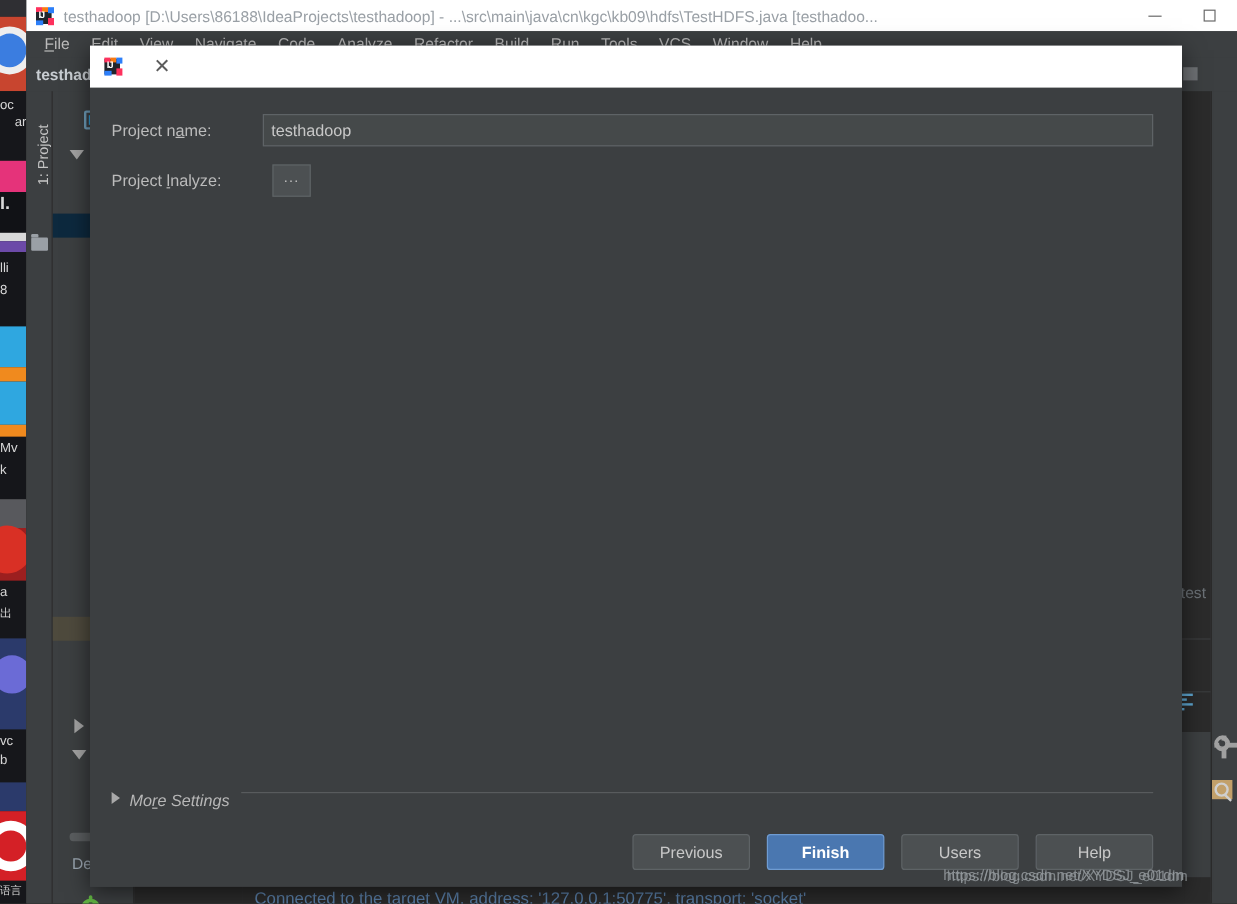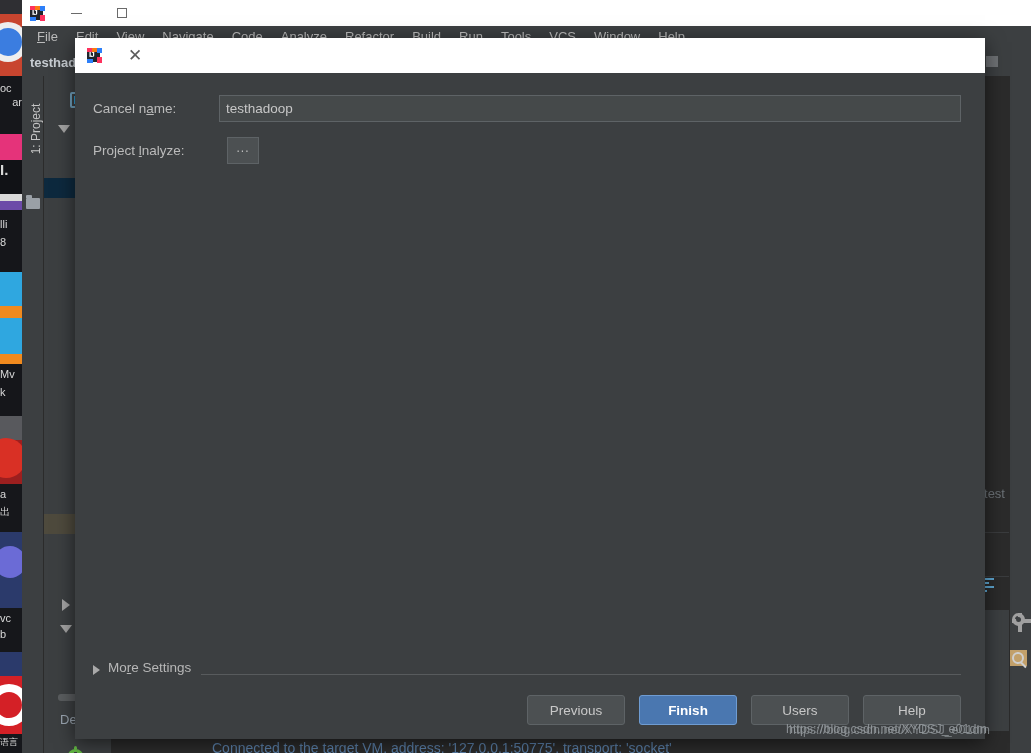--- a/index.html
+++ b/index.html
@@ -201,21 +201,21 @@
     padding: 0 6px; outline: none;
   }
   .browse-btn {
     width: 32px; height: 27px; margin-left: 8px; flex: none;
     background: #4c5052; border: 1px solid #5e6366; color: #c0c0c0;
     font-size: 12px; line-height: 22px; letter-spacing:1px;
     display:flex; align-items:flex-end; justify-content:center; padding-bottom:4px;
   }
 
   .dlg-footer { flex: none; padding: 0 24px 14px 18px; }
-  .more-settings-row { display:flex; align-items:flex-end; margin-bottom: 20px; }
+  .more-settings-row { display:flex; align-items:flex-start; margin-bottom: 20px; font-style: italic; }
   .ms-arrow {
     width:0;height:0; border-top:5px solid transparent; border-bottom:5px solid transparent;
     border-left:7px solid #a9a9a9; margin-right: 8px; flex:none;
   }
   .ms-text { font-size: 13.5px; color: #b7b7b7; white-space: nowrap; }
   .ms-text u { text-decoration: underline; }
   .ms-line { flex: 1 1 auto; height: 1px; background: #585b5d; margin-left: 10px; }
 
   .btn-row { display:flex; justify-content:flex-end; gap: 14px; }
   .btn {
@@ -289,20 +289,21 @@
     <div class="ide-titlebar">
       <div class="ij-logo">
         <span class="sq-a"></span>
           <span class="sq-b"></span>
           <span class="sq-c"></span>
         <span class="sq-d"></span>
           <span class="sq-e"></span>
           <span class="sq-f"></span>
         <span class="ij-txt">IJ</span>
       </div>
+      <div class="win-title">testhadoop [D:\Users\86188\IdeaProjects\testhadoop] - ...\src\main\java\cn\kgc\kb09\hdfs\TestHDFS.java [testhadoo...</div>
       <div class="win-ctrls">
         <div class="win-btn">
             <span class="min-bar"></span>
           </div>
         <div class="win-btn">
             <span class="max-sq"></span>
           </div>
       </div>
     </div>
 
@@ -409,21 +410,21 @@
           <span class="sq-e"></span>
           <span class="sq-f"></span>
         <span class="ij-txt">IJ</span>
       </div>
       <div class="dlg-close">✕</div>
     </div>
 
     <div class="dlg-body">
 
       <div class="form-row">
-        <div class="form-label"><span>Cancel n</span><u>a</u><span>me:</span></div>
+        <div class="form-label"><span>Project n</span><u>a</u><span>me:</span></div>
         <input class="txt-field" type="text" value="testhadoop" style="">
       </div>
 
       <div class="form-row">
         <div class="form-label"><span>Project </span><u>l</u><span>nalyze:</span></div>
         <div class="browse-btn">...</div>
       </div>
 
     </div>
 

